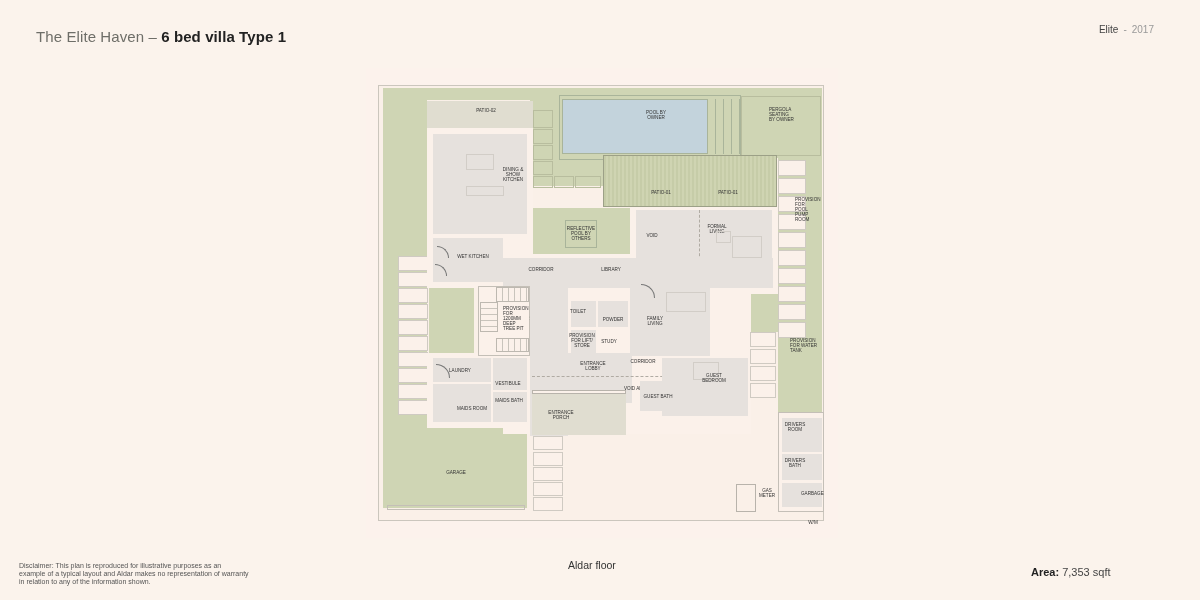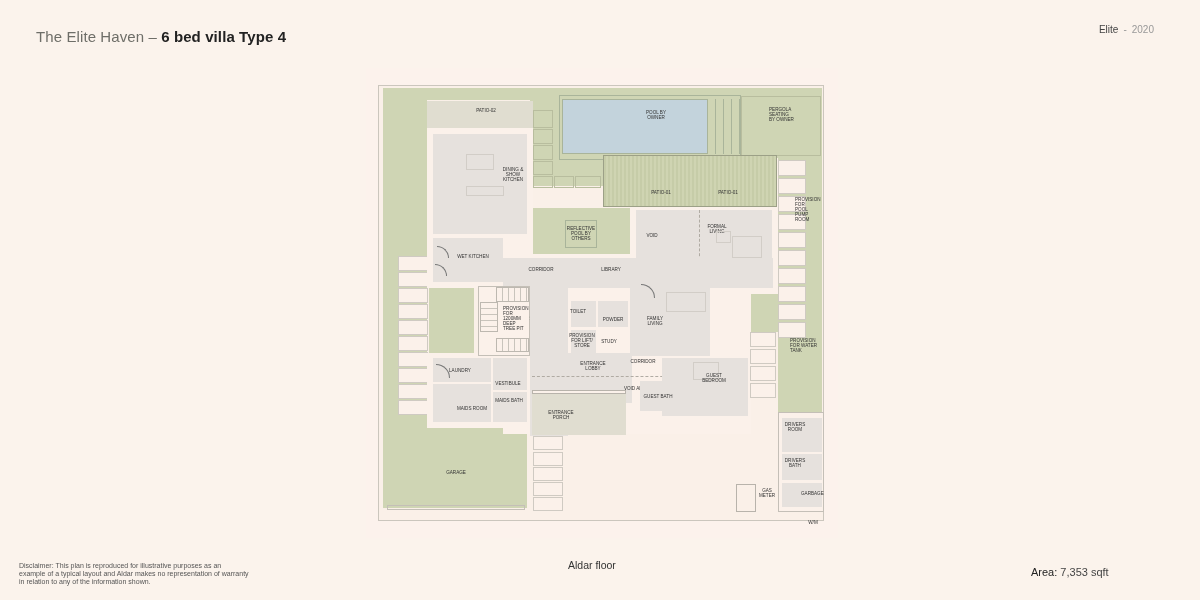--- a/index.html
+++ b/index.html
@@ -28,21 +28,21 @@
       font-size: 7px; line-height: 8px; color: #555;
     }
     .floor-label {
       position: absolute; left: 568px; top: 559px;
       font-size: 10.5px; color: #333;
     }
     .area {
       position: absolute; left: 1031px; top: 566px;
       font-size: 11px; color: #444;
     }
-    .area b { color: #222; font-weight: 400; }
+    .area b { color: #222; font-weight: 700; }
 
     
     .plan {
       position: absolute; left: 366px; top: 68px; width: 472px; height: 470px;
       background: #fcf2ec;
     }
     .r { position: absolute; }
     .lawn { background: #cfd5b4; }
     .paved { background: #e0ddd0; }
     .room { background: #e6e1dd; }
@@ -71,25 +71,25 @@
     .stairs-v {
       background: repeating-linear-gradient(90deg, #fbf1ea 0 5px, #c9c4bc 5px 6px);
       border: 1px solid #bdb8b0;
     }
     .furn { position: absolute; border: 1px solid #d2cdc7; background: transparent; }
   </style>
 </head>
 <body>
 
 <div class="title">
-  <span class="light">The Elite Haven – </span><span class="bold">6 bed villa Type 4</span>
+  <span class="light">The Elite Haven – </span><span class="bold">6 bed villa Type 1</span>
 </div>
 
 <div class="header-right">
-  <span class="brand">Elite</span><span class="sep">-</span><span class="year">2020</span>
+  <span class="brand">Elite</span><span class="sep">-</span><span class="year">2017</span>
 </div>
 
 <div class="plan">
 
   <div class="r outline" style="left:12px;top:17px;width:446px;height:436px;background:#faf0e8;"></div>
 
   <div class="r lawn" style="left:17px;top:20px;width:44px;height:340px;"></div>
   <div class="r lawn" style="left:17px;top:20px;width:438px;height:12px;"></div>
   <div class="r lawn" style="left:374px;top:20px;width:82px;height:70px;"></div>
   <div class="r lawn" style="left:164px;top:28px;width:210px;height:90px;"></div>

